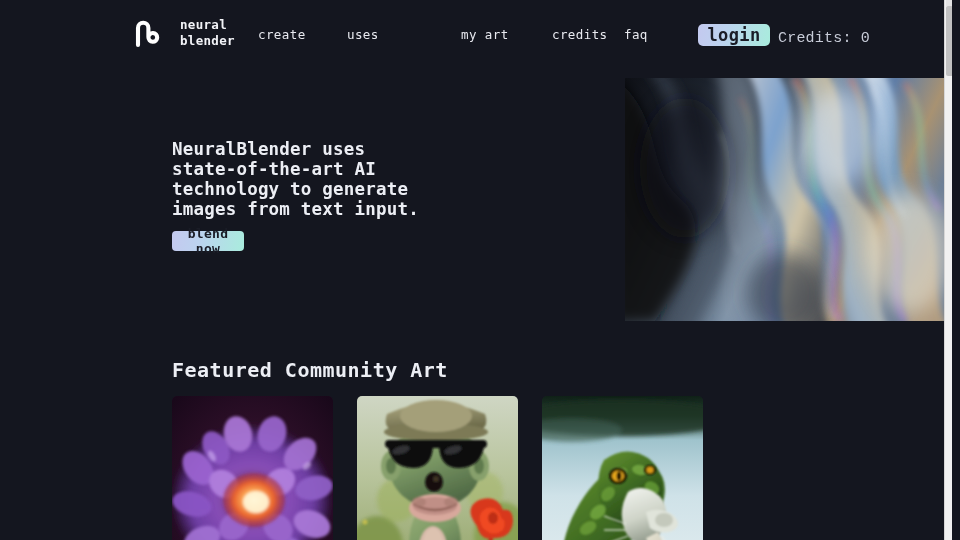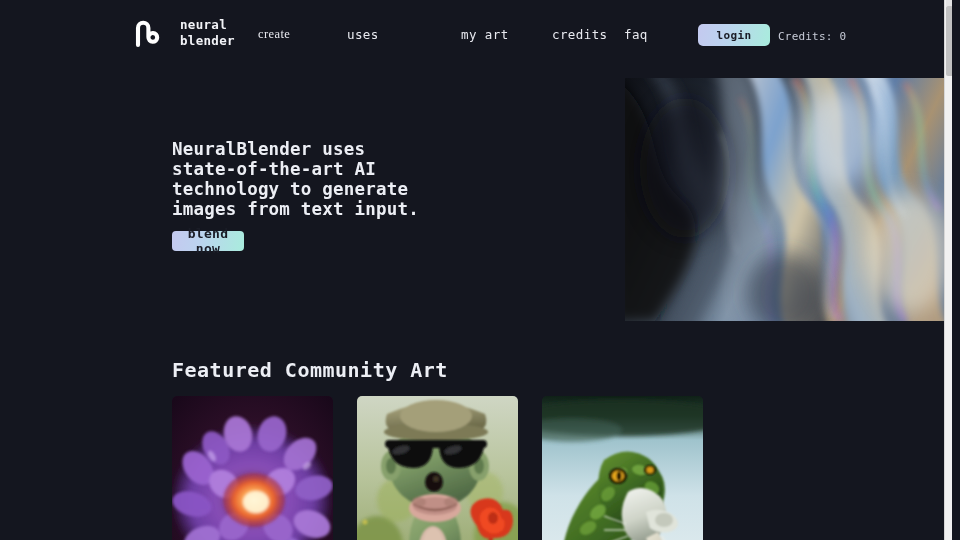--- a/index.html
+++ b/index.html
@@ -40,45 +40,46 @@
     position:absolute; left:258px; top:27px;
     display:flex; align-items:center;
   }
   .nav-link {
     color:#e9eaf0;
     font-size:12.5px;
     letter-spacing:0.4px;
     text-decoration:none;
     white-space:nowrap;
   }
-  .nav-link.n0 { width:89px;font-family:Liberation Serif, serif; }
+  .nav-link.n0 { width:89px; }
   .nav-link.n1 { width:86px; }
   .nav-link.n2 { width:91px;margin-left:28px; }
   .nav-link.n3 { width:72px; }
   .nav-link.n4 { width:60px; }
 
   .login-btn {
     position:absolute; left:698px; top:24px;
     width:72px; height:22px;
     border:none; border-radius:5px;
     background:linear-gradient(100deg,#c4c9ef 0%,#bcd3ef 38%,#a9ecdd 100%);
     color:#1a1c26;
     font-family:inherit;
-    font-size:11px;
+    font-size:17px;
     font-weight:bold;
     letter-spacing:0.4px;
     cursor:pointer;
     display:flex; align-items:center; justify-content:center;
   }
   .credits {
     position:absolute; left:778px; top:30px;
     color:#c8ccd8;
-    font-size:11px;
+    font-size:15px;
     letter-spacing:0.2px;
     white-space:nowrap;
+    font-family:Liberation Mono, monospace;
   }
 
   
   .hero-img {
     position:absolute;
     left:625px; top:78px;
     width:327px; height:243px;
     overflow:hidden;
     background:#12131a;
   }

